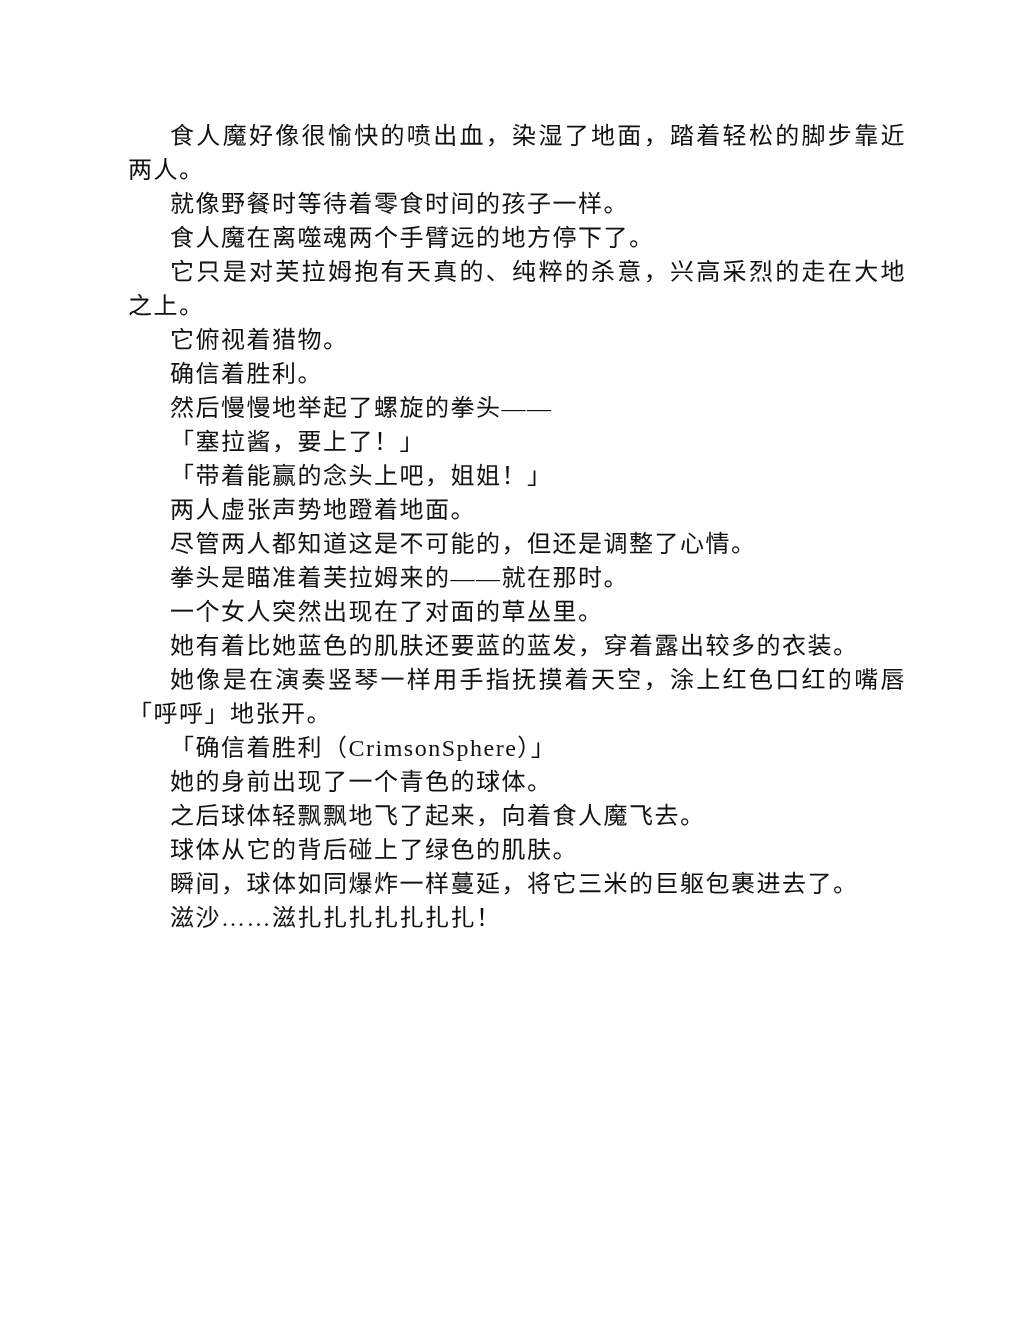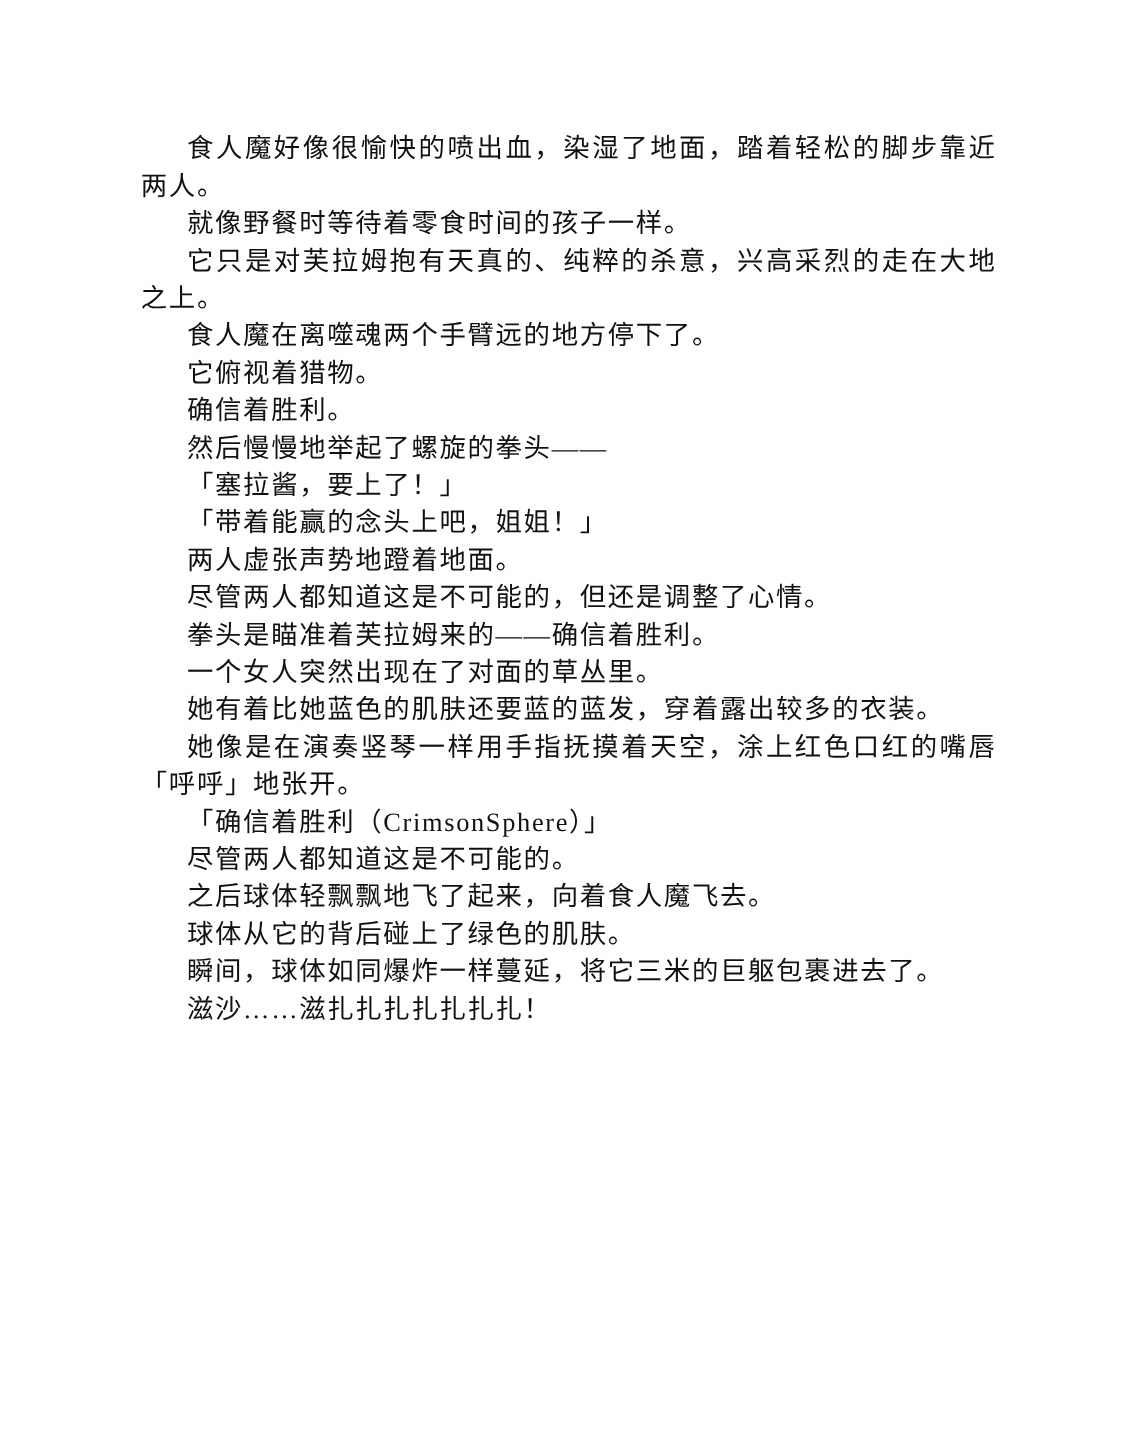--- a/index.html
+++ b/index.html
@@ -33,32 +33,32 @@
     word-break: break-all;
     color: #111111;
   }
 </style>
 </head>
 <body>
 
 <div class="page">
   <p class="para">食人魔好像很愉快的喷出血，染湿了地面，踏着轻松的脚步靠近两人。</p>
   <p class="para">就像野餐时等待着零食时间的孩子一样。</p>
+  <p class="para">食人魔在离噬魂两个手臂远的地方停下了。</p>
   <p class="para">它只是对芙拉姆抱有天真的、纯粹的杀意，兴高采烈的走在大地之上。</p>
-  <p class="para">食人魔在离噬魂两个手臂远的地方停下了。</p>
   <p class="para">它俯视着猎物。</p>
   <p class="para">确信着胜利。</p>
   <p class="para">然后慢慢地举起了螺旋的拳头——</p>
   <p class="para">「塞拉酱，要上了！」</p>
   <p class="para">「带着能赢的念头上吧，姐姐！」</p>
   <p class="para">两人虚张声势地蹬着地面。</p>
   <p class="para">尽管两人都知道这是不可能的，但还是调整了心情。</p>
-  <p class="para">拳头是瞄准着芙拉姆来的——确信着胜利。</p>
+  <p class="para">拳头是瞄准着芙拉姆来的——就在那时。</p>
   <p class="para">一个女人突然出现在了对面的草丛里。</p>
   <p class="para">她有着比她蓝色的肌肤还要蓝的蓝发，穿着露出较多的衣装。</p>
   <p class="para">她像是在演奏竖琴一样用手指抚摸着天空，涂上红色口红的嘴唇「呼呼」地张开。</p>
   <p class="para">「确信着胜利（CrimsonSphere）」</p>
-  <p class="para">尽管两人都知道这是不可能的。</p>
+  <p class="para">她的身前出现了一个青色的球体。</p>
   <p class="para">之后球体轻飘飘地飞了起来，向着食人魔飞去。</p>
   <p class="para">球体从它的背后碰上了绿色的肌肤。</p>
   <p class="para">瞬间，球体如同爆炸一样蔓延，将它三米的巨躯包裹进去了。</p>
   <p class="para">滋沙……滋扎扎扎扎扎扎扎！</p>
 </div>
 
 </body></html>

